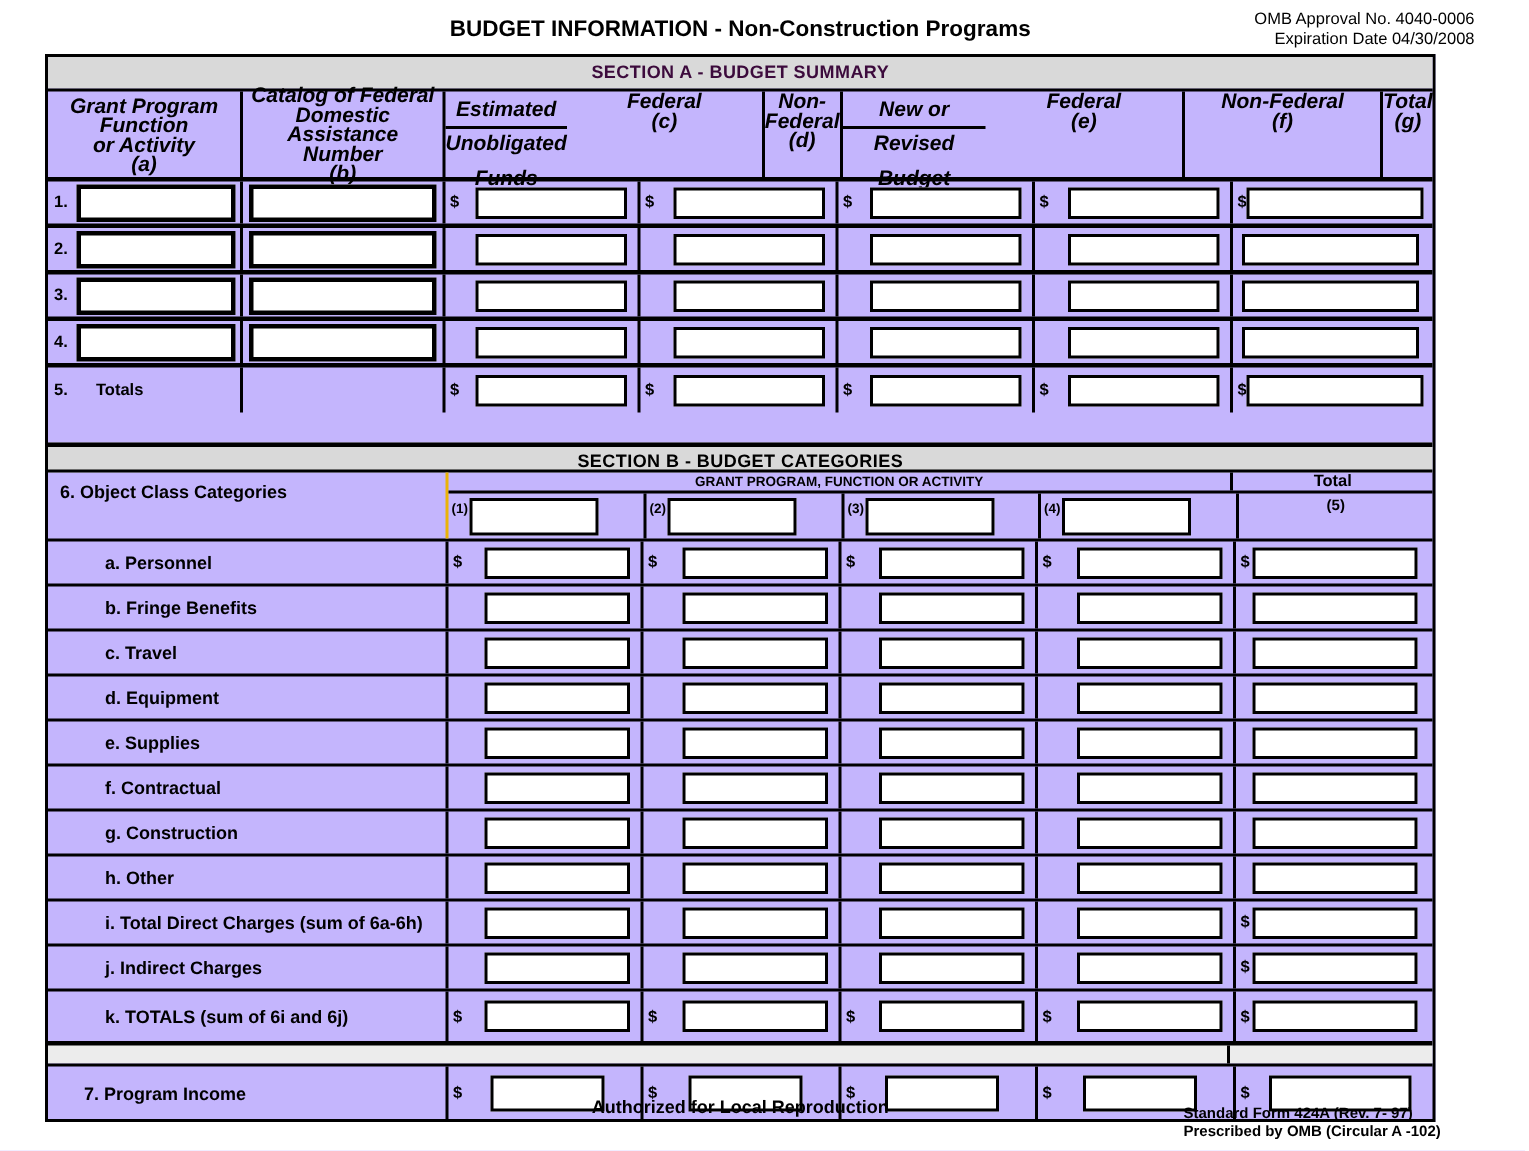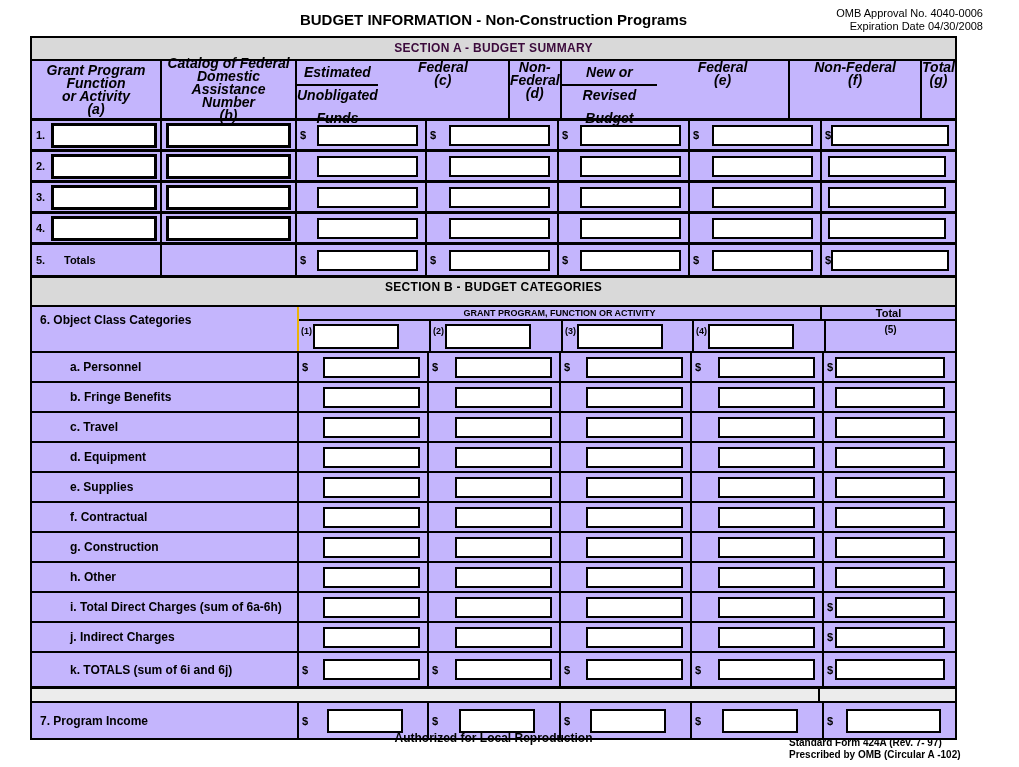--- a/index.html
+++ b/index.html
@@ -8,21 +8,21 @@
 
   .form-title { position:absolute; left:30px; top:11px; width:927px; text-align:center;
                 font-size:15px; font-weight:bold; }
   .omb { position:absolute; right:36px; top:7px; text-align:right; font-size:11px; line-height:13px; }
 
   .form { position:absolute; left:30px; top:36px; width:927px; border:2px solid #000; background:#c4b5fd; }
 
   .band { height:21px; background:#d9d9d9; text-align:center; font-weight:bold;
           font-size:12px; line-height:21px; letter-spacing:.3px; }
   .band-a { color:#3c0a3c; }
-  .band-b { height:32px; color:#000; border-top:3px solid #000; border-bottom:2px solid #000; line-height:19px; }
+  .band-b { height:20px; color:#000; border-top:3px solid #000; border-bottom:2px solid #000; line-height:19px;margin-top:20px; }
 
   
   .colheads { display:flex; height:59px; border-top:2px solid #000; font-weight:bold;
               font-size:14px; text-align:center;font-style:italic; }
   .ch-a { flex:0 0 128px; display:flex; flex-direction:column; justify-content:center; line-height:13px; }
   .ch-b { flex:0 0 135px; border-left:2px solid #000; display:flex; flex-direction:column; justify-content:center; line-height:13px; }
   .ch-group { border-left:2px solid #000; display:flex; }
   .ch-group-2 { flex:0 0 262px; }
   .ch-group-3 { flex:1; }
   .ch-group-top { height:25px; line-height:23px; border-bottom:2px solid #000; }
@@ -76,21 +76,21 @@
   .brow-k { height:35px; }
   .blabel { flex:0 0 265px; display:flex; align-items:center; padding-left:38px; }
   .mbox-b { width:97px; }
   .mbox-b5 { width:110px; margin-right:10px; }
 
   .spacer { display:flex; height:15px; border-top:3px solid #000; background:#ececec; }
   .spacer-left { flex:1; border-right:2px solid #000; }
   .spacer-right { flex:0 0 135px; }
 
   .row7 { display:flex; height:37px; border-top:2px solid #000; font-size:12px; font-weight:bold; }
-  .row7 .blabel { padding-left:8px; }
+  .row7 .blabel { padding-left:24px; }
   .mbox-7 { width:76px; margin-right:24px; height:24px; }
   .mbox-75 { width:95px; margin-right:14px; height:24px; }
 
   .footer-center { position:absolute; left:30px; top:731px; width:927px; text-align:center;
                    font-weight:bold; font-size:12px; }
   .footer-right { position:absolute; left:789px; top:737px; font-weight:bold; font-size:10px; line-height:12px; }
 </style>
 </head>
 <body>
 

